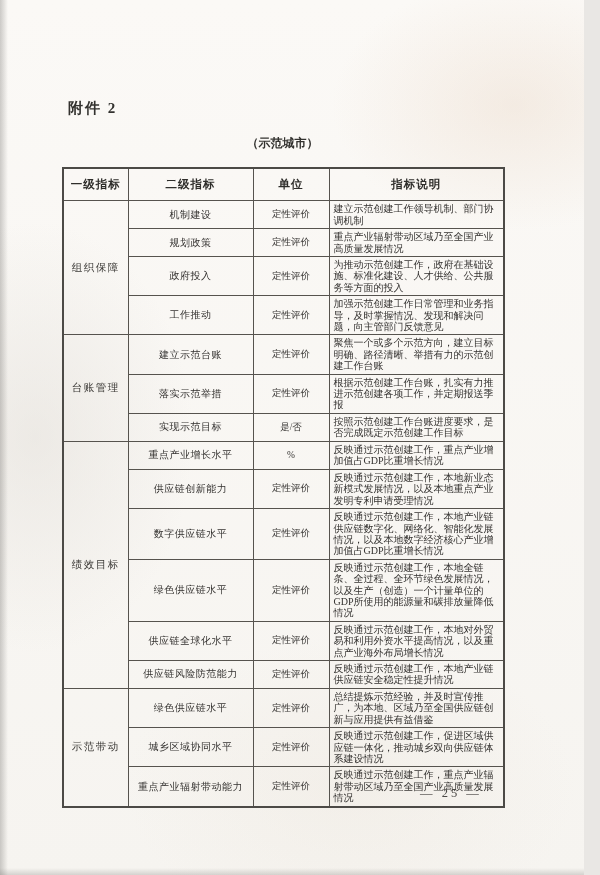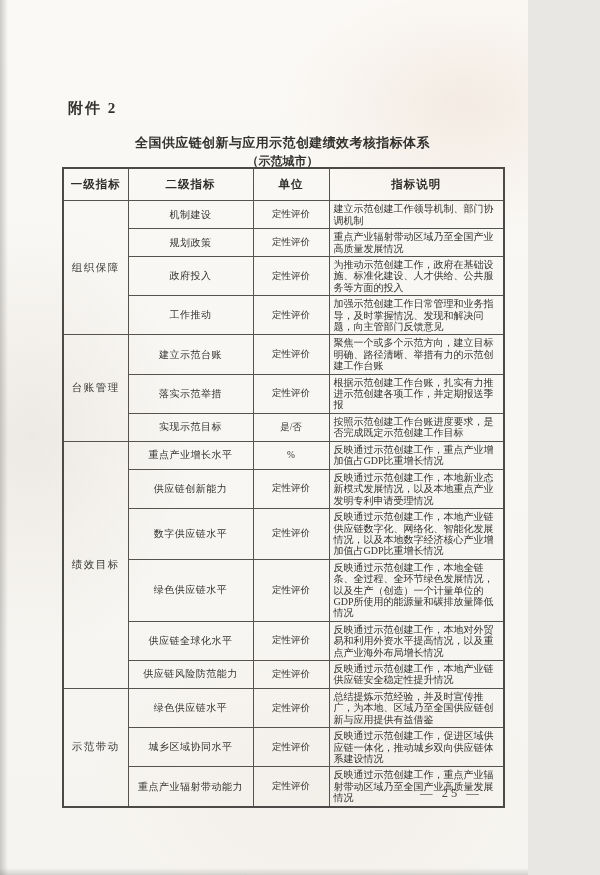--- a/index.html
+++ b/index.html
@@ -2,21 +2,21 @@
 <html><head>
 <meta charset="utf-8">
 <style>
   html,body{margin:0;padding:0;}
   body{
     width:600px;height:875px;
     background:#e9e7e4;
     font-family:"Liberation Serif","DejaVu Serif",serif;
   }
   .page{
-    position:relative;width:528px;height:875px;overflow:hidden;
+    position:relative;width:584px;height:875px;overflow:hidden;
     color:#2e2d2b;
     background:
       radial-gradient(ellipse 260px 180px at 88% 12%, rgba(233,215,198,0.40), transparent 70%),
       radial-gradient(ellipse 220px 300px at 6% 50%, rgba(222,218,212,0.45), transparent 72%),
       radial-gradient(ellipse 300px 200px at 60% 90%, rgba(235,228,218,0.35), transparent 75%),
       linear-gradient(#fbf9f6,#f6f4f0);
   }
   .edge-left{
     position:absolute;left:0;top:0;bottom:0;width:8px;
     background:linear-gradient(to right, rgba(104,102,99,0.32), rgba(104,102,99,0));
@@ -75,21 +75,20 @@
 </head>
 <body>
 
 <div class="page">
   <div class="edge-left"></div>
   <div class="edge-bottom"></div>
 
   <div class="attachment">附件 2</div>
 
   <div class="title-block">
-    <div class="doc-title">全国供应链创新与应用示范创建绩效考核指标体系</div>
     <div class="doc-subtitle">（示范城市）</div>
   </div>
 
   <table class="indicator">
     <colgroup>
       <col style="width:65px">
         <col style="width:125px">
         <col style="width:76px">
         <col style="width:175px">
     </colgroup>

